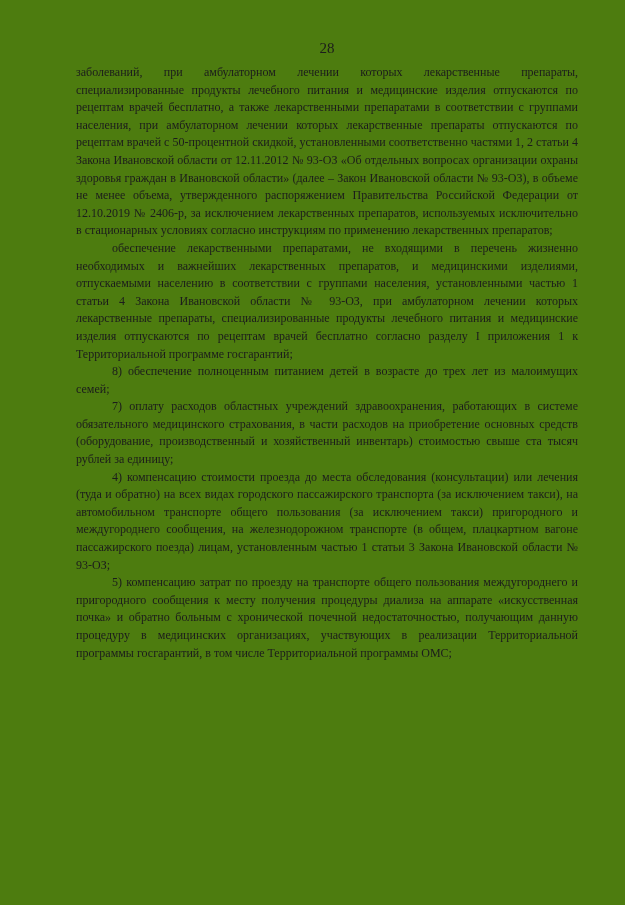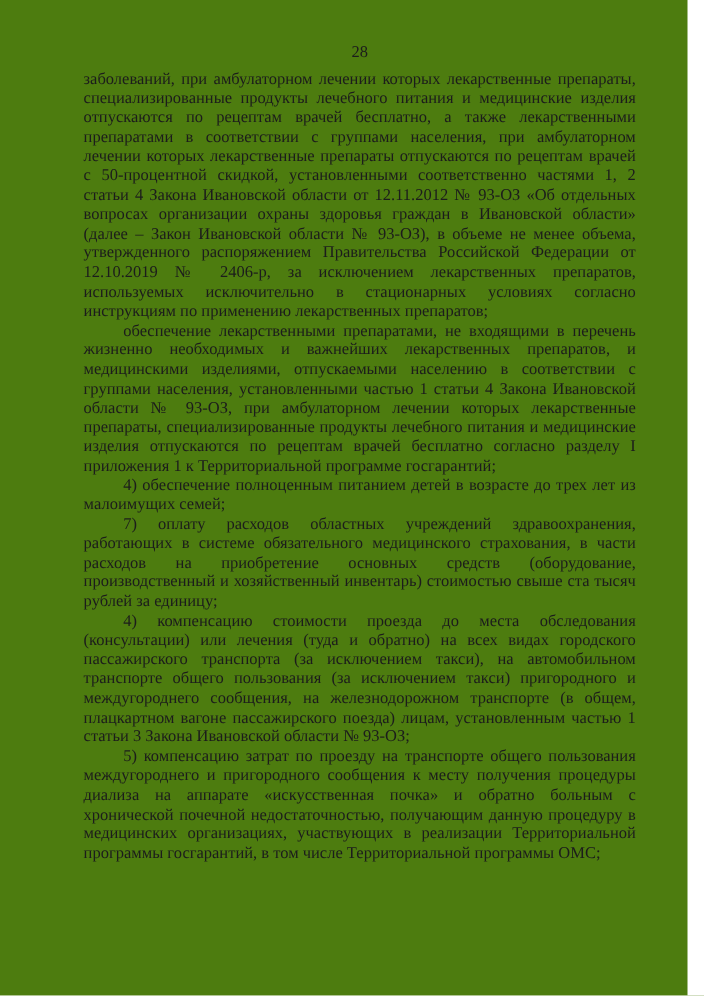--- a/index.html
+++ b/index.html
@@ -23,39 +23,39 @@
       width: 502px;
       text-align: center;
       font-size: 15px;
       line-height: 17px;
     }
     .content {
       position: absolute;
       top: 64px;
       left: 76px;
       width: 502px;
-      font-size: 15px;
+      font-size: 12px;
       line-height: 17.6px;
       text-align: justify;
     }
     .para {
       margin: 0;
       padding: 0;
       text-indent: 36px;
     }
     .para.no-indent {
       text-indent: 0;
     }
   </style>
 </head>
 <body>
 
 <div class="page">
   <div class="page-number">28</div>
   <div class="content">
     <p class="para no-indent">заболеваний, при амбулаторном лечении которых лекарственные препараты, специализированные продукты лечебного питания и медицинские изделия отпускаются по рецептам врачей бесплатно, а также лекарственными препаратами в соответствии с группами населения, при амбулаторном лечении которых лекарственные препараты отпускаются по рецептам врачей с 50-процентной скидкой, установленными соответственно частями 1, 2 статьи 4 Закона Ивановской области от 12.11.2012 № 93-ОЗ «Об отдельных вопросах организации охраны здоровья граждан в Ивановской области» (далее – Закон Ивановской области № 93-ОЗ), в объеме не менее объема, утвержденного распоряжением Правительства Российской Федерации от 12.10.2019 № 2406-р, за исключением лекарственных препаратов, используемых исключительно в стационарных условиях согласно инструкциям по применению лекарственных препаратов;</p>
     <p class="para">обеспечение лекарственными препаратами, не входящими в перечень жизненно необходимых и важнейших лекарственных препаратов, и медицинскими изделиями, отпускаемыми населению в соответствии с группами населения, установленными частью 1 статьи 4 Закона Ивановской области № 93-ОЗ, при амбулаторном лечении которых лекарственные препараты, специализированные продукты лечебного питания и медицинские изделия отпускаются по рецептам врачей бесплатно согласно разделу I приложения 1 к Территориальной программе госгарантий;</p>
-    <p class="para">4) обеспечение полноценным питанием детей в возрасте до трех лет из малоимущих семей;</p>
+    <p class="para">8) обеспечение полноценным питанием детей в возрасте до трех лет из малоимущих семей;</p>
     <p class="para">7) оплату расходов областных учреждений здравоохранения, работающих в системе обязательного медицинского страхования, в части расходов на приобретение основных средств (оборудование, производственный и хозяйственный инвентарь) стоимостью свыше ста тысяч рублей за единицу;</p>
     <p class="para">4) компенсацию стоимости проезда до места обследования (консультации) или лечения (туда и обратно) на всех видах городского пассажирского транспорта (за исключением такси), на автомобильном транспорте общего пользования (за исключением такси) пригородного и междугороднего сообщения, на железнодорожном транспорте (в общем, плацкартном вагоне пассажирского поезда) лицам, установленным частью 1 статьи 3 Закона Ивановской области № 93-ОЗ;</p>
     <p class="para">5) компенсацию затрат по проезду на транспорте общего пользования междугороднего и пригородного сообщения к месту получения процедуры диализа на аппарате «искусственная почка» и обратно больным с хронической почечной недостаточностью, получающим данную процедуру в медицинских организациях, участвующих в реализации Территориальной программы госгарантий, в том числе Территориальной программы ОМС;</p>
   </div>
 </div>
 
 </body></html>

